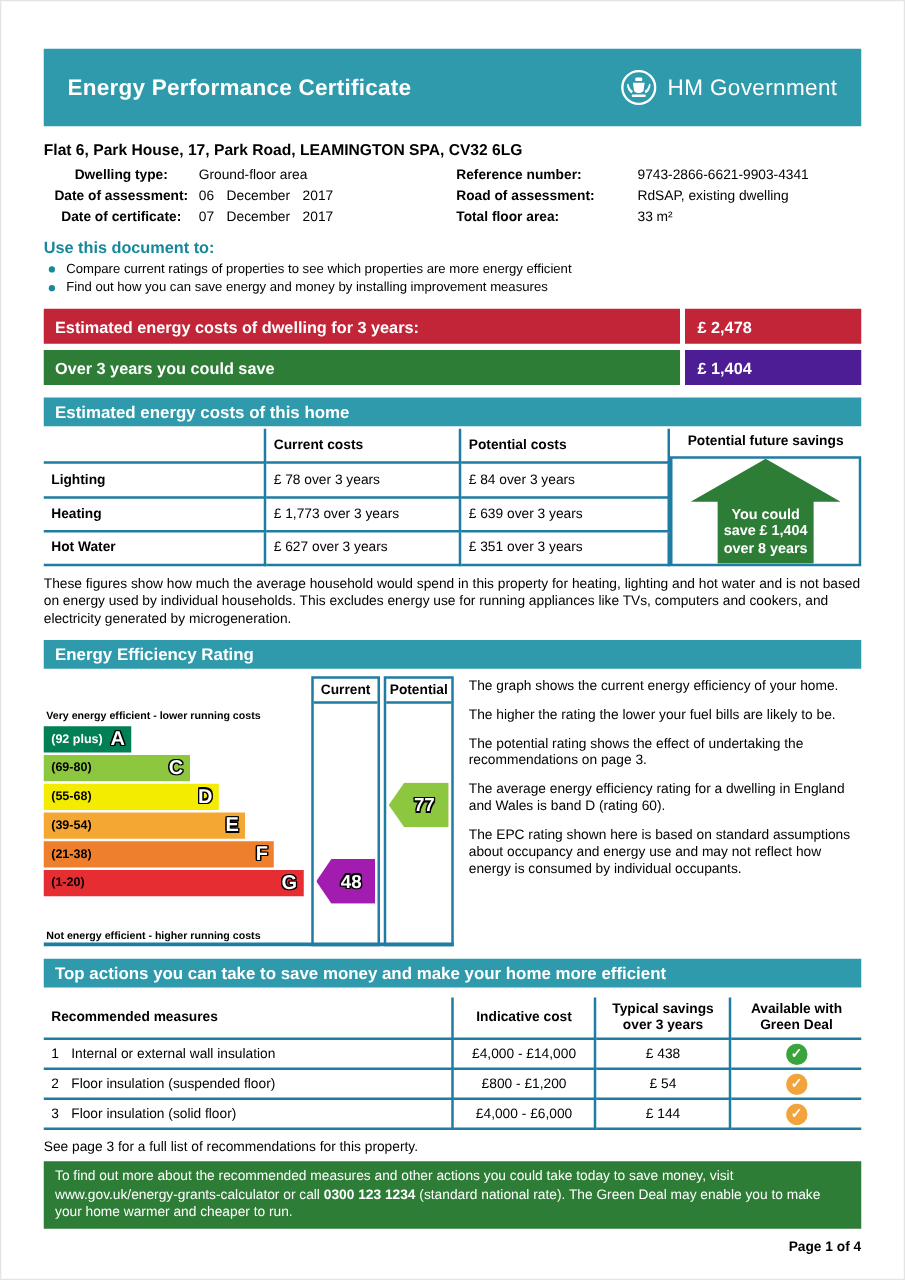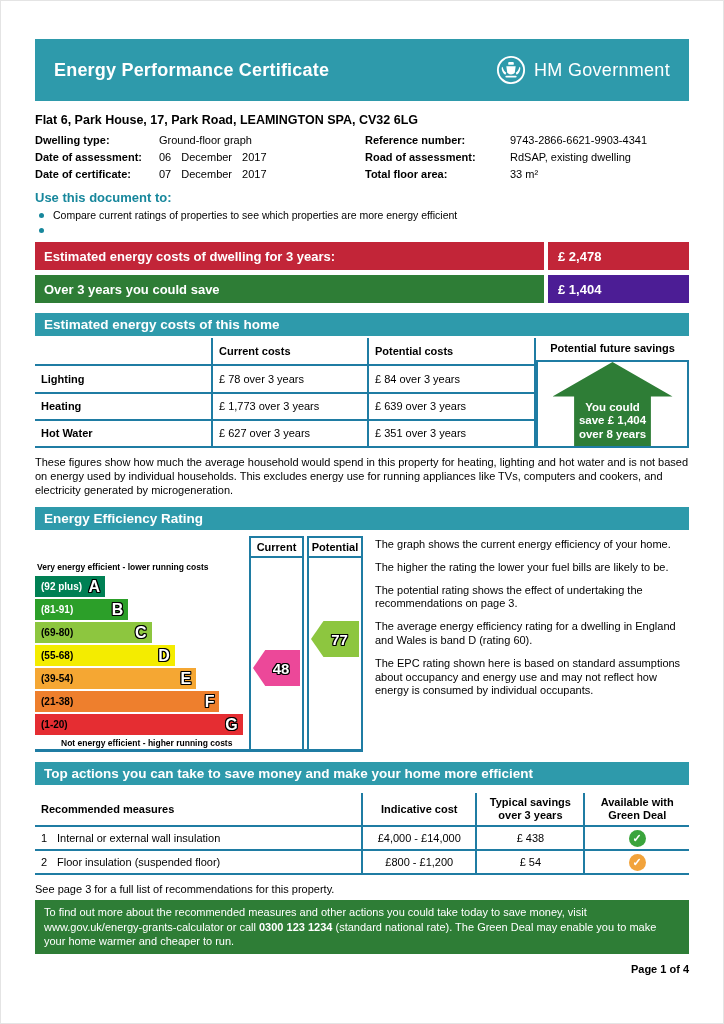--- a/index.html
+++ b/index.html
@@ -13,21 +13,21 @@
   .logo { display:flex; align-items:center; gap:8px; color:#fff; }
   .logo-text { font-size:18px; font-weight:normal; letter-spacing:.3px; }
 
   
   .addr { margin-top:12px; font-size:12.5px; font-weight:bold; }
   .details { display:flex; margin-top:5px; font-size:11px; }
   .dcol1 { width:330px; }
   .dcol2 { flex:1; }
   .drow { display:flex; line-height:17px; }
   .dlab { font-weight:bold; }
-  .dcol1 .dlab { width:124px; }
+  .dcol1 .dlab { width:124px;text-align:center; }
   .dcol2 .dlab { width:145px; }
   .date-val { word-spacing:7px; }
 
   
   .use-h { margin-top:7px; font-size:13px; font-weight:bold; color:var(--tealtext); }
   .bullets { margin-top:3px; }
   .bullet-row { display:flex; gap:9px; padding-left:4px; font-size:10.5px; line-height:15px; align-items:flex-start; }
   .dot { flex:0 0 5px; width:5px; height:5px; border-radius:50%; background:var(--tealtext); margin-top:5px; }
 
   
@@ -56,21 +56,21 @@
   .up-arrow { width:120px; height:84px; background:var(--green); clip-path:polygon(50% 0,100% 41%,82% 41%,82% 100%,18% 100%,18% 41%,0 41%);
               display:flex; flex-direction:column; justify-content:flex-end; padding-bottom:5px; text-align:center; }
   .up-arrow span { color:#fff; font-size:11.5px; font-weight:bold; line-height:13.5px; }
 
   .footnote { margin:7px 0 0; font-size:11px; line-height:14px; }
 
   
   .rating-area { display:flex; gap:12px; margin-top:6px; }
   .chart { position:relative; width:328px; height:216px; flex:0 0 328px; }
   .cap { position:absolute; left:2px; font-size:8.5px; font-weight:bold; white-space:nowrap; }
-  .cap-top { top:26px; } .cap-bot { top:202px;margin-left:24px; }
+  .cap-top { top:26px; } .cap-bot { top:202px; }
   .bands { position:absolute; top:40px; left:0; width:212px; }
   .band-row { height:23px; }
   .band { height:21px; display:flex; align-items:center; justify-content:space-between; padding:0 5px 0 6px; }
   .range { font-size:10px; font-weight:bold; }
   .light-label .range { color:#fff; } .dark-label .range { color:#000; }
   .letter, .arrow-num { font-weight:bold; color:#fff;
       text-shadow:-1px -1px 0 #000,1px -1px 0 #000,-1px 1px 0 #000,1px 1px 0 #000,0 -1px 0 #000,0 1px 0 #000,-1px 0 0 #000,1px 0 0 #000; }
   .letter { font-size:16px; line-height:1; }
   .col-box { position:absolute; top:0; height:216px; border:2px solid var(--border); }
   .col-current { left:214px; width:55px; } .col-potential { left:272px; width:56px; }
@@ -122,21 +122,21 @@
       <span class="logo-text">HM Government</span>
     </div>
   </div>
 
   <div class="addr">Flat 6, Park House, 17, Park Road, LEAMINGTON SPA, CV32 6LG</div>
 
   <div class="details">
     <div class="dcol1">
       <div class="drow">
           <span class="dlab">Dwelling type:</span>
-          <span>Ground-floor graph</span>
+          <span>Ground-floor area</span>
         </div>
       <div class="drow">
           <span class="dlab">Date of assessment:</span>
           <span class="date-val">06 December 2017</span>
         </div>
       <div class="drow">
           <span class="dlab">Date of certificate:</span>
           <span class="date-val">07 December 2017</span>
         </div>
     </div>
@@ -157,20 +157,21 @@
   </div>
 
   <div class="use-h">Use this document to:</div>
   <div class="bullets">
     <div class="bullet-row">
         <span class="dot"></span>
         <span>Compare current ratings of properties to see which properties are more energy efficient</span>
       </div>
     <div class="bullet-row">
         <span class="dot"></span>
+        <span>Find out how you can save energy and money by installing improvement measures</span>
       </div>
   </div>
 
   <div class="cost-banner first">
     <div class="cb-cell cb-label" style="background: rgb(194, 37, 56);">Estimated energy costs of dwelling for 3 years:</div>
     <div class="cb-cell cb-value" style="background: rgb(194, 37, 56);">£ 2,478</div>
   </div>
   <div class="cost-banner">
     <div class="cb-cell cb-label" style="background: rgb(46, 125, 54);">Over 3 years you could save</div>
     <div class="cb-cell cb-value" style="background: #4c1d95;">£ 1,404</div>
@@ -228,26 +229,20 @@
     <div class="chart">
       <div class="cap cap-top">Very energy efficient - lower running costs</div>
       <div class="bands">
         <div class="band-row">
             <div class="band light-label" style="width: 33%; background: rgb(0, 128, 84);">
               <span class="range">(92 plus)</span>
               <span class="letter">A</span>
             </div>
           </div>
         <div class="band-row">
-            <div class="band light-label" style="width: 44%; background: rgb(44, 159, 41);">
-              <span class="range">(81-91)</span>
-              <span class="letter">B</span>
-            </div>
-          </div>
-        <div class="band-row">
             <div class="band dark-label" style="width: 55%; background: rgb(141, 198, 63);">
               <span class="range">(69-80)</span>
               <span class="letter">C</span>
             </div>
           </div>
         <div class="band-row">
             <div class="band dark-label" style="width: 66%; background: rgb(244, 236, 0);">
               <span class="range">(55-68)</span>
               <span class="letter">D</span>
             </div>
@@ -267,21 +262,21 @@
         <div class="band-row">
             <div class="band dark-label" style="width: 98%; background: rgb(229, 45, 50);">
               <span class="range">(1-20)</span>
               <span class="letter">G</span>
             </div>
           </div>
       </div>
       <div class="cap cap-bot">Not energy efficient - higher running costs</div>
       <div class="col-box col-current">
         <div class="col-head">Current</div>
-        <div class="rating-arrow" id="current-arrow" style="top: 112px; background: #ec4899;">
+        <div class="rating-arrow" id="current-arrow" style="top: 144px; background: #a21caf;">
             <span class="arrow-num">48</span>
           </div>
       </div>
       <div class="col-box col-potential">
         <div class="col-head">Potential</div>
         <div class="rating-arrow" id="potential-arrow" style="top: 83px; background: rgb(141, 198, 63);">
             <span class="arrow-num">77</span>
           </div>
       </div>
       <div class="chart-bottom-line"></div>
@@ -316,20 +311,26 @@
       <td class="ctr">£4,000 - £14,000</td>
       <td class="ctr">£ 438</td>
       <td class="ctr"><span class="gd-badge" style="background: rgb(58, 164, 60);">✓</span></td>
     </tr>
     <tr class="body">
       <td class="measure"><span class="num">2</span><span>Floor insulation (suspended floor)</span></td>
       <td class="ctr">£800 - £1,200</td>
       <td class="ctr">£ 54</td>
       <td class="ctr"><span class="gd-badge" style="background: rgb(242, 163, 59);">✓</span></td>
     </tr>
+    <tr class="body">
+      <td class="measure"><span class="num">3</span><span>Floor insulation (solid floor)</span></td>
+      <td class="ctr">£4,000 - £6,000</td>
+      <td class="ctr">£ 144</td>
+      <td class="ctr"><span class="gd-badge" style="background: rgb(242, 163, 59);">✓</span></td>
+    </tr>
   </tbody>
     </table>
 
   <p class="see-page">See page 3 for a full list of recommendations for this property.</p>
 
   <div class="footer-box">
     <span>To find out more about the recommended measures and other actions you could take today to save money, visit www.gov.uk/energy-grants-calculator or call </span><b>0300 123 1234</b><span> (standard national rate). The Green Deal may enable you to make your home warmer and cheaper to run.</span>
   </div>
 
   <div class="page-num">Page 1 of 4</div>

